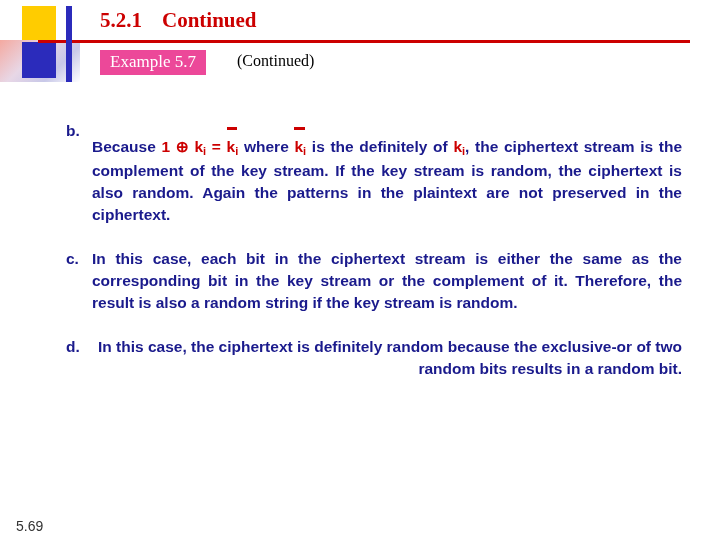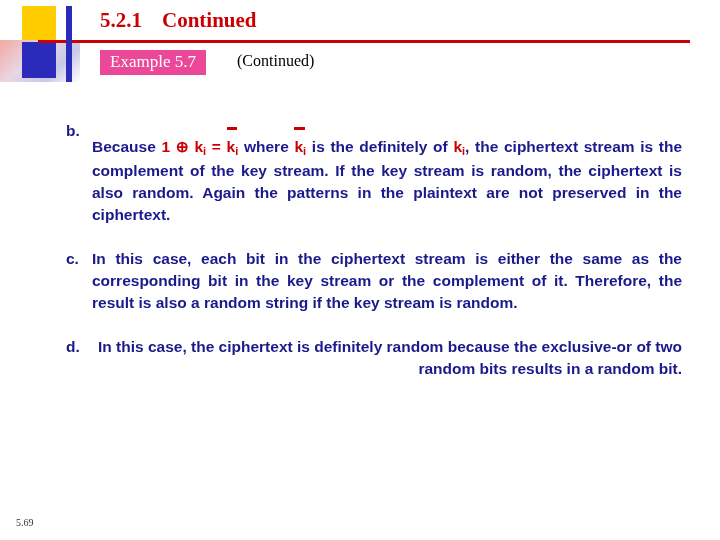--- a/index.html
+++ b/index.html
@@ -140,23 +140,23 @@
     right: 1px;
     top: -9px;
     height: 3px;
     background: #cc0000;
   }
 
   
   .page-num {
     position: absolute;
     left: 16px;
-    bottom: 12px;
-    font-family: Liberation Serif, serif;
-    font-size: 10px;
+    bottom: 6px;
+    font-family: Liberation Sans, sans-serif;
+    font-size: 14px;
     color: #333333;
   }
 </style>
 </head>
 <body>
 
 <div class="deco-gradient"></div>
 <div class="deco-yellow"></div>
 <div class="deco-blue-sq"></div>
 <div class="deco-hrule"></div>

